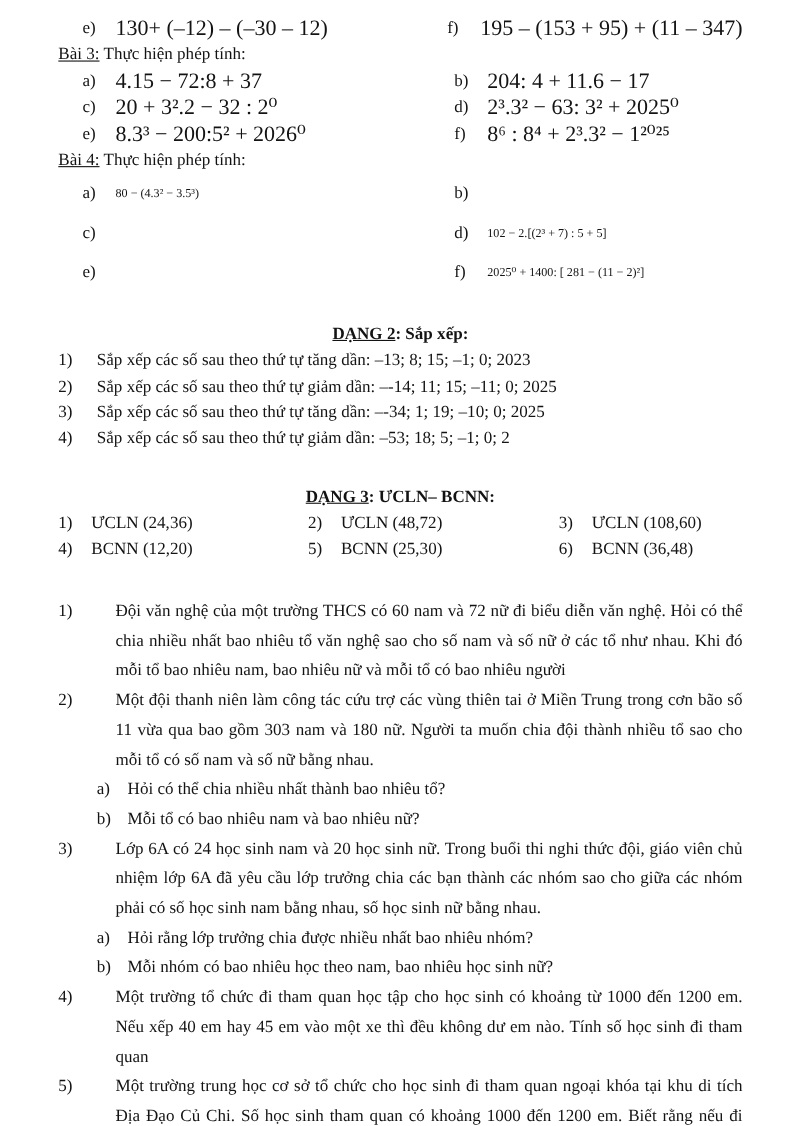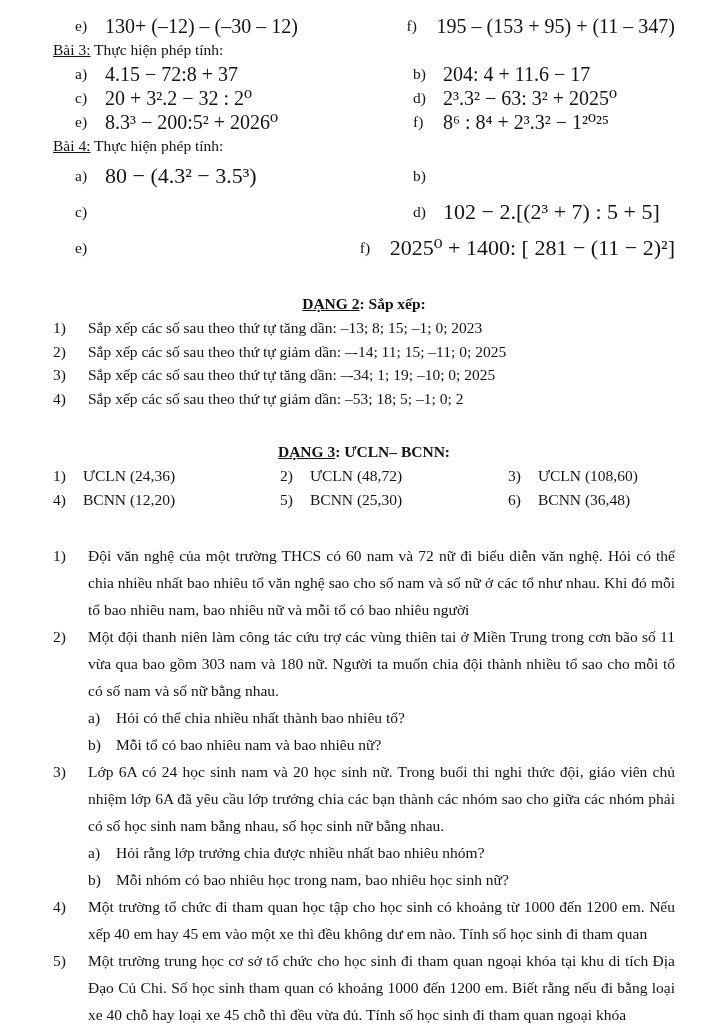--- a/index.html
+++ b/index.html
@@ -16,40 +16,40 @@
     height: 1024px;
     padding: 14px 50px 10px 53px;
   }
   
   .pair-row { display: flex; line-height: 24px; }
   .pair-row.tall { line-height: 36px; }
   .pair-col-left { width: 360px; display: flex; padding-left: 22px; }
   .pair-col-right { flex: 1; display: flex; }
   .ex-label { width: 30px; flex: none; }
   .ex-expr { white-space: nowrap; font-size: 20px; }
-  .tall .ex-expr { font-size: 22px; }
+  .tall .ex-expr { font-size: 11px; }
   
   .sec-header { line-height: 24px; }
   .hdr-plain-title { text-decoration: underline; margin-top: 36px; }
   .hdr-bold { font-weight: bold; text-align: center; }
   .hdr-bold-title { font-weight: bold; text-decoration: underline; }
   .gap-sm { height: 8px; }
   .gap-md { height: 22px; }
   .gap-lg { height: 26px; }
   
   .num-item { display: flex; line-height: 23.5px; }
   .num-item .num { width: 35px; flex: none; }
   
   .gcd-grid { display: grid; grid-template-columns: 227px 228px 1fr; line-height: 24px; }
   .gcd-cell { display: flex; }
   .gcd-cell .num { width: 30px; flex: none; }
   
   .problem { display: flex; line-height: 27px; }
   .problem .num { width: 35px; flex: none; }
-  .problem .ptext { flex: 1; text-align: justify; }
+  .problem .ptext { flex: 1; text-align: justify; margin-left: 17px; }
   .subitem { display: flex; line-height: 27px; padding-left: 35px; }
   .subitem .slabel { width: 28px; flex: none; }
 </style>
 </head>
 <body>
 
 <div class="page">
 
   <div class="pair-row">
     <div class="pair-col-left">
@@ -207,21 +207,21 @@
   <div class="problem">
     <span class="num">3)</span>
     <span class="ptext">Lớp 6A có 24 học sinh nam và 20 học sinh nữ. Trong buổi thi nghi thức đội, giáo viên chủ nhiệm lớp 6A đã yêu cầu lớp trưởng chia các bạn thành các nhóm sao cho giữa các nhóm phải có số học sinh nam bằng nhau, số học sinh nữ bằng nhau.</span>
   </div>
   <div class="subitem">
     <span class="slabel">a)</span>
     <span>Hỏi rằng lớp trưởng chia được nhiều nhất bao nhiêu nhóm?</span>
   </div>
   <div class="subitem">
     <span class="slabel">b)</span>
-    <span>Mỗi nhóm có bao nhiêu học trong nam, bao nhiêu học sinh nữ?</span>
+    <span>Mỗi nhóm có bao nhiêu học theo nam, bao nhiêu học sinh nữ?</span>
   </div>
 
   <div class="problem">
     <span class="num">4)</span>
     <span class="ptext">Một trường tổ chức đi tham quan học tập cho học sinh có khoảng từ 1000 đến 1200 em. Nếu xếp 40 em hay 45 em vào một xe thì đều không dư em nào. Tính số học sinh đi tham quan</span>
   </div>
 
   <div class="problem">
     <span class="num">5)</span>
     <span class="ptext">Một trường trung học cơ sở tổ chức cho học sinh đi tham quan ngoại khóa tại khu di tích Địa Đạo Củ Chi. Số học sinh tham quan có khoảng 1000 đến 1200 em. Biết rằng nếu đi bằng loại xe 40 chỗ hay loại xe 45 chỗ thì đều vừa đủ. Tính số học sinh đi tham quan ngoại khóa</span>

